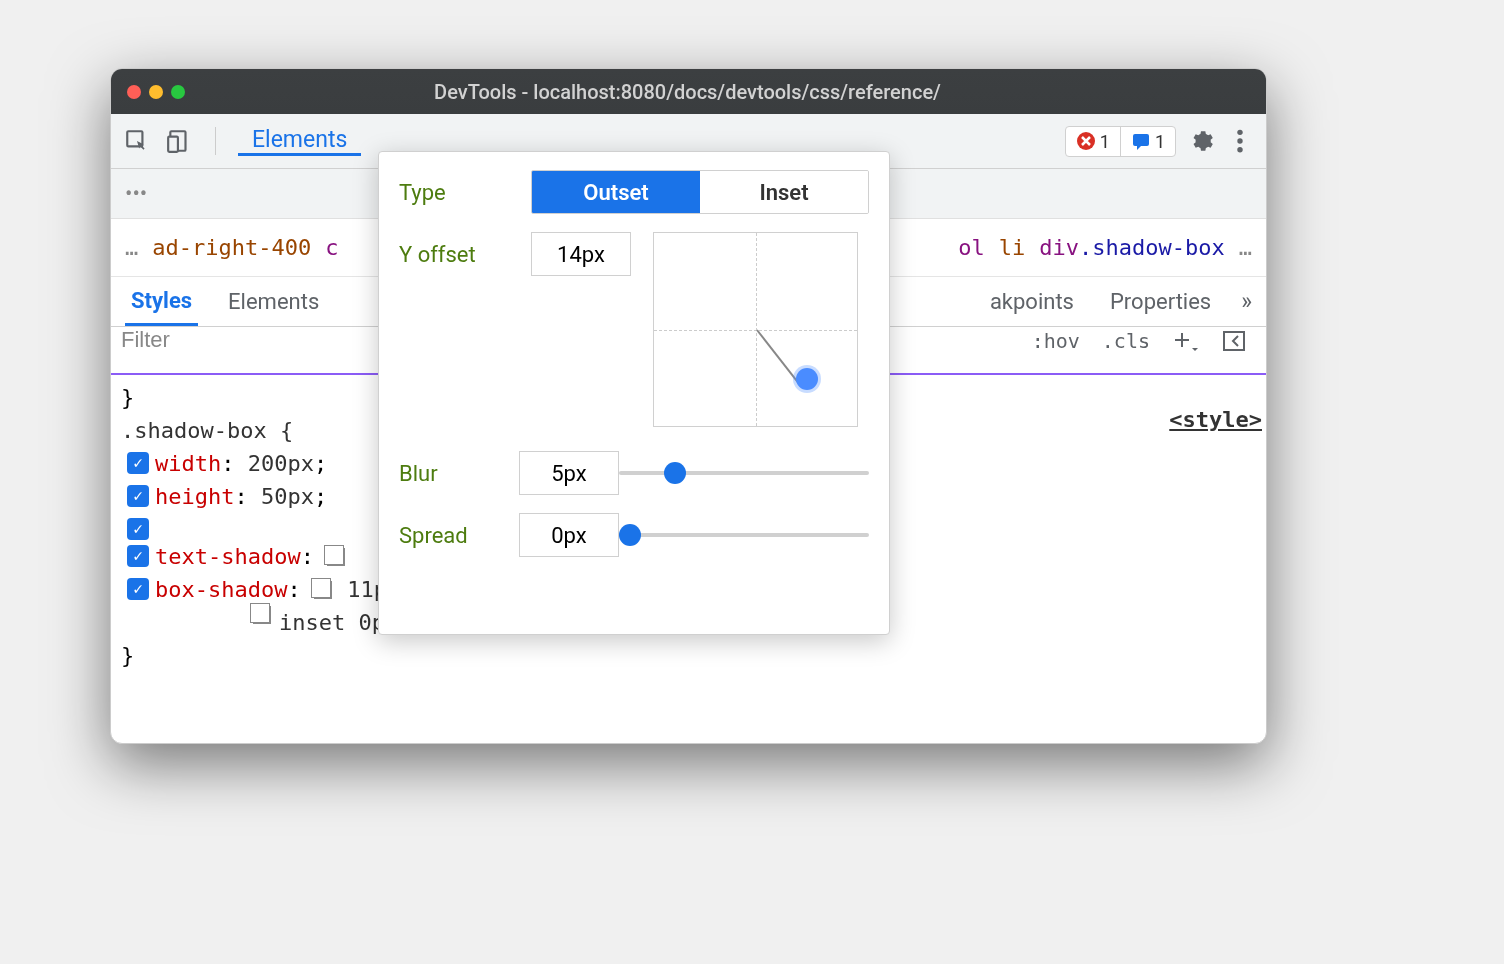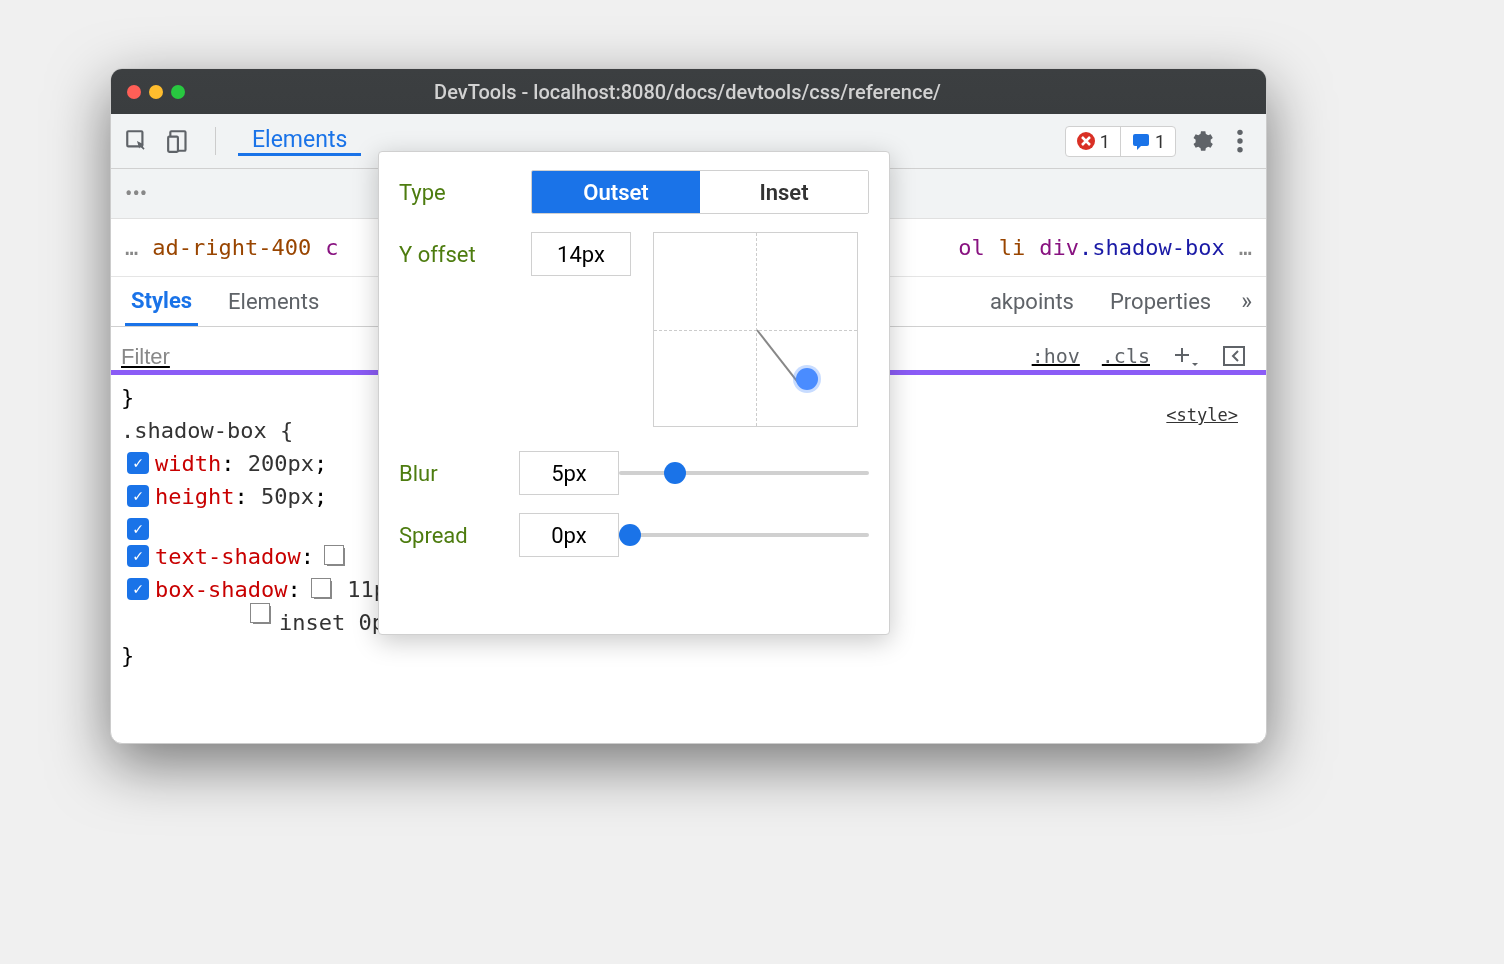--- a/index.html
+++ b/index.html
@@ -100,48 +100,48 @@
     gap: 24px;
     font-size: 22px;
     color:#5f6368;
   }
   .subtab { display:flex; align-items:center; padding: 0 6px; }
   .subtab.active { color:#1a73e8; border-bottom: 3px solid #1a73e8; font-weight: bold; }
   .subtab-more { margin-left: auto; display:flex; align-items:center; font-size:23px; }
 
   .filter-row {
     height: 48px;
-    border-bottom: 5px solid #8b5cf6;
-    display:flex; align-items:flex-end;
+    border-bottom: 2px solid #8b5cf6;
+    display:flex; align-items:flex-start;
     padding: 0 6px 0 0;
     font-size: 22px;
-    text-decoration: underline;
   }
   .filter-input {
     flex:1; border:none; font-size:22px; color:#888; padding: 0 10px;
     background: transparent;
   }
   .filter-input::placeholder { color:#888; }
   .filter-controls { display:flex; align-items:center; gap: 10px; font-family: Menlo, Monaco, Consolas, monospace; font-size:20px; color:#5f6368; padding-right:8px; }
   .filter-btn { padding: 2px 6px; }
 
   .styles-pane {
     font-family: Menlo, Monaco, Consolas, monospace;
     font-size: 22px;
     padding: 6px 10px 20px 10px;
     line-height: 1.5;
     position: relative;
   }
   .style-source {
     position: absolute;
-    right: 28px;
+    right: 4px;
     top: 28px;
     text-decoration: underline;
-    font-size: 17px;
+    font-size: 22px;
     color: #333;
+    font-weight: bold;
   }
   .css-selector { color: #333; }
   .css-prop { color: #c80000; }
   .css-val { color: #333; }
   .css-line { display:flex; align-items:flex-start; gap: 6px; padding-left: 6px; }
   .checkbox {
     width: 22px; height: 22px; background:#1a73e8; border-radius:4px;
     display:inline-flex; align-items:center; justify-content:center;
     color:#fff; font-size:16px; margin-top: 5px; flex-shrink:0;
   }

